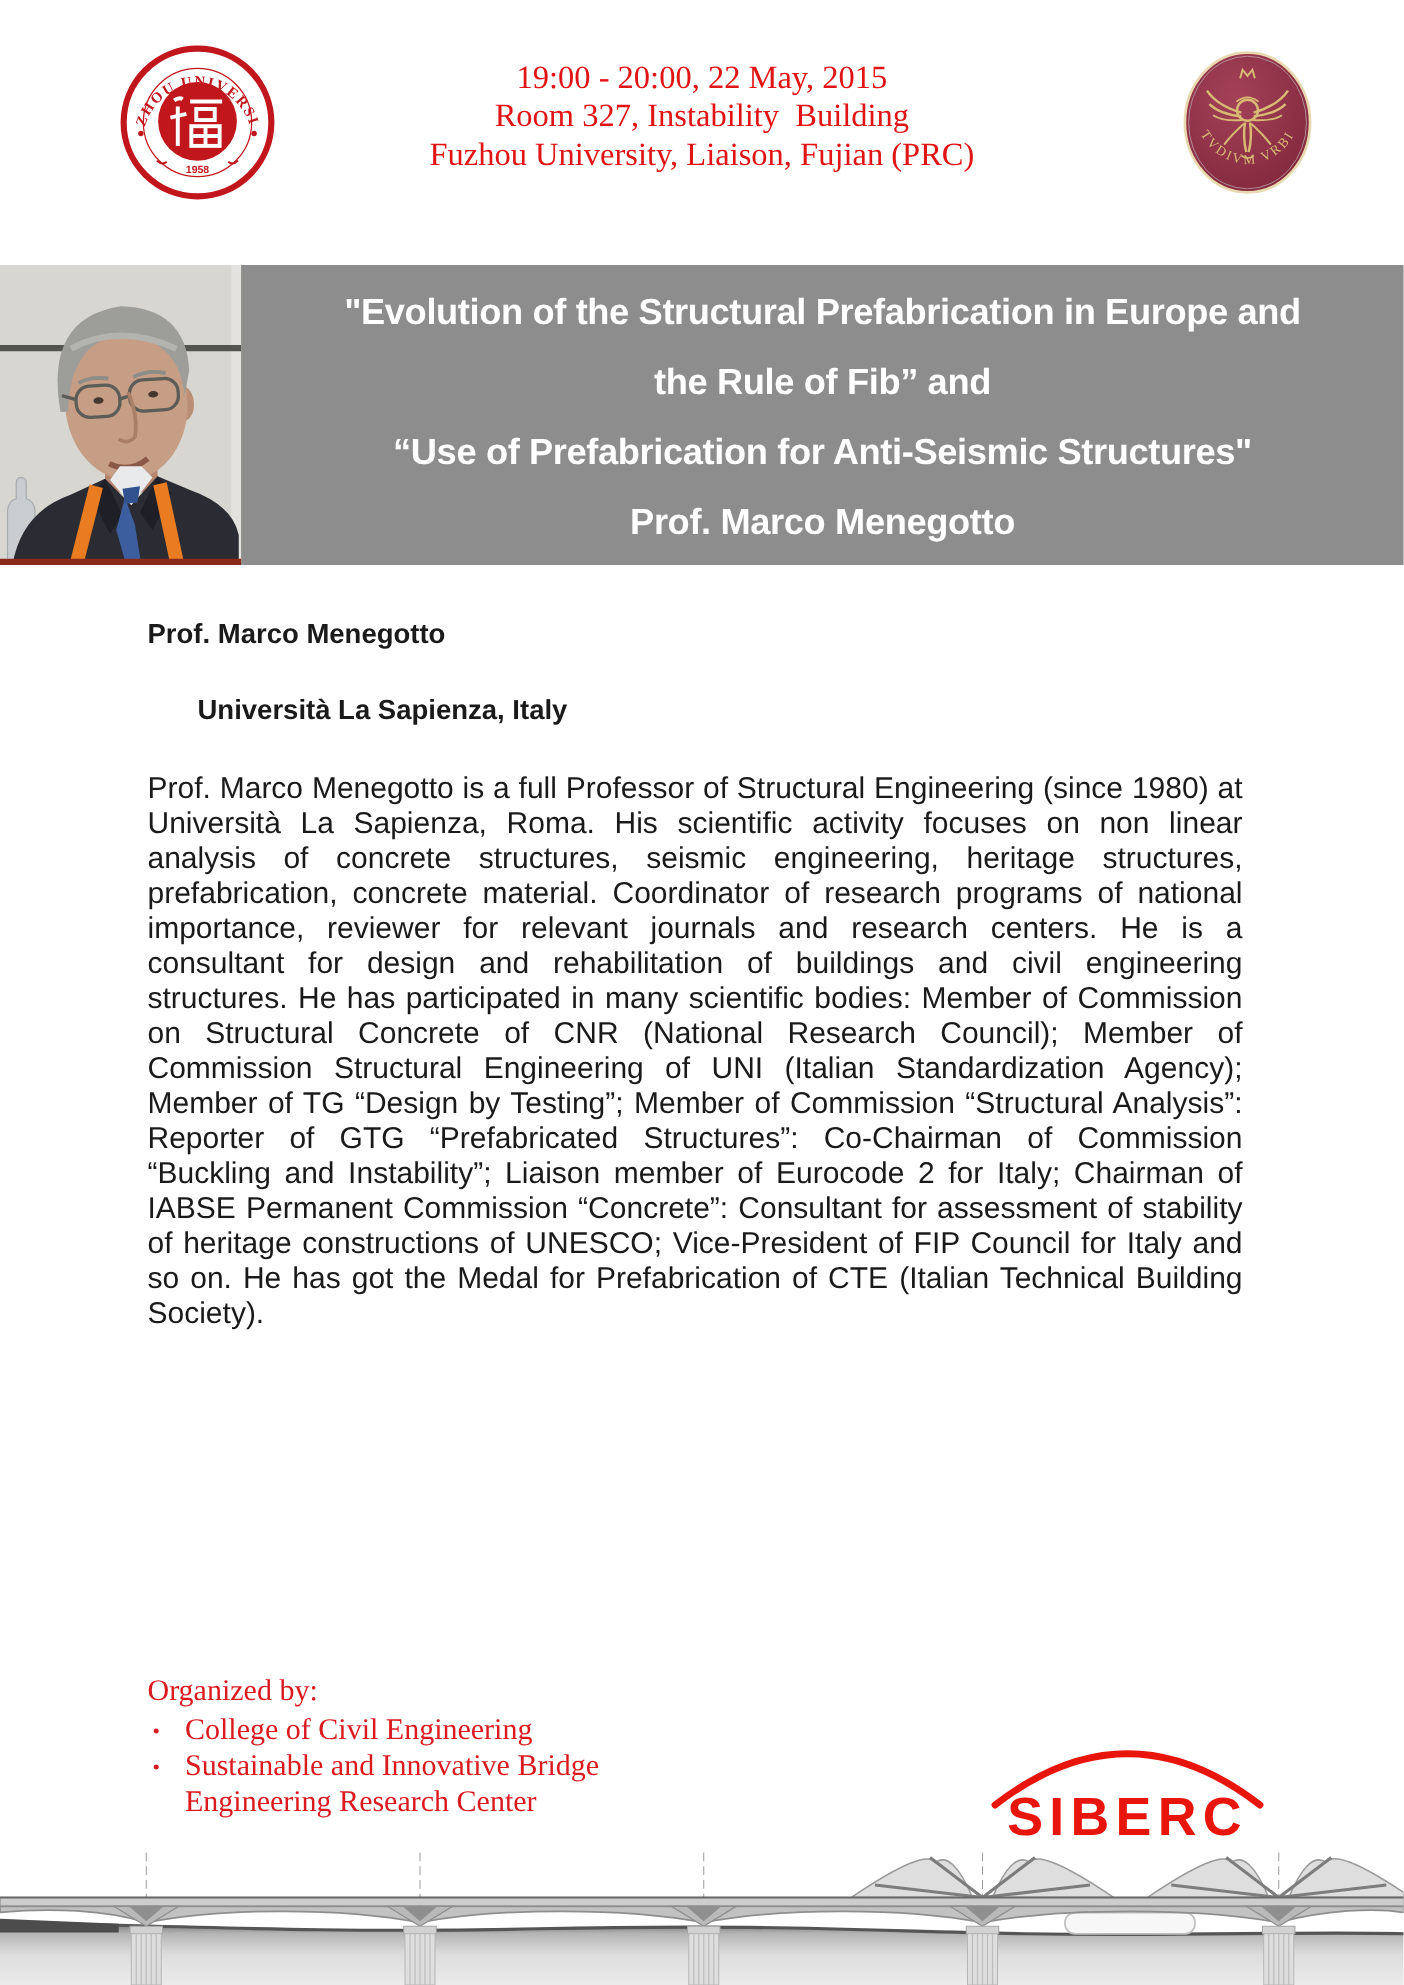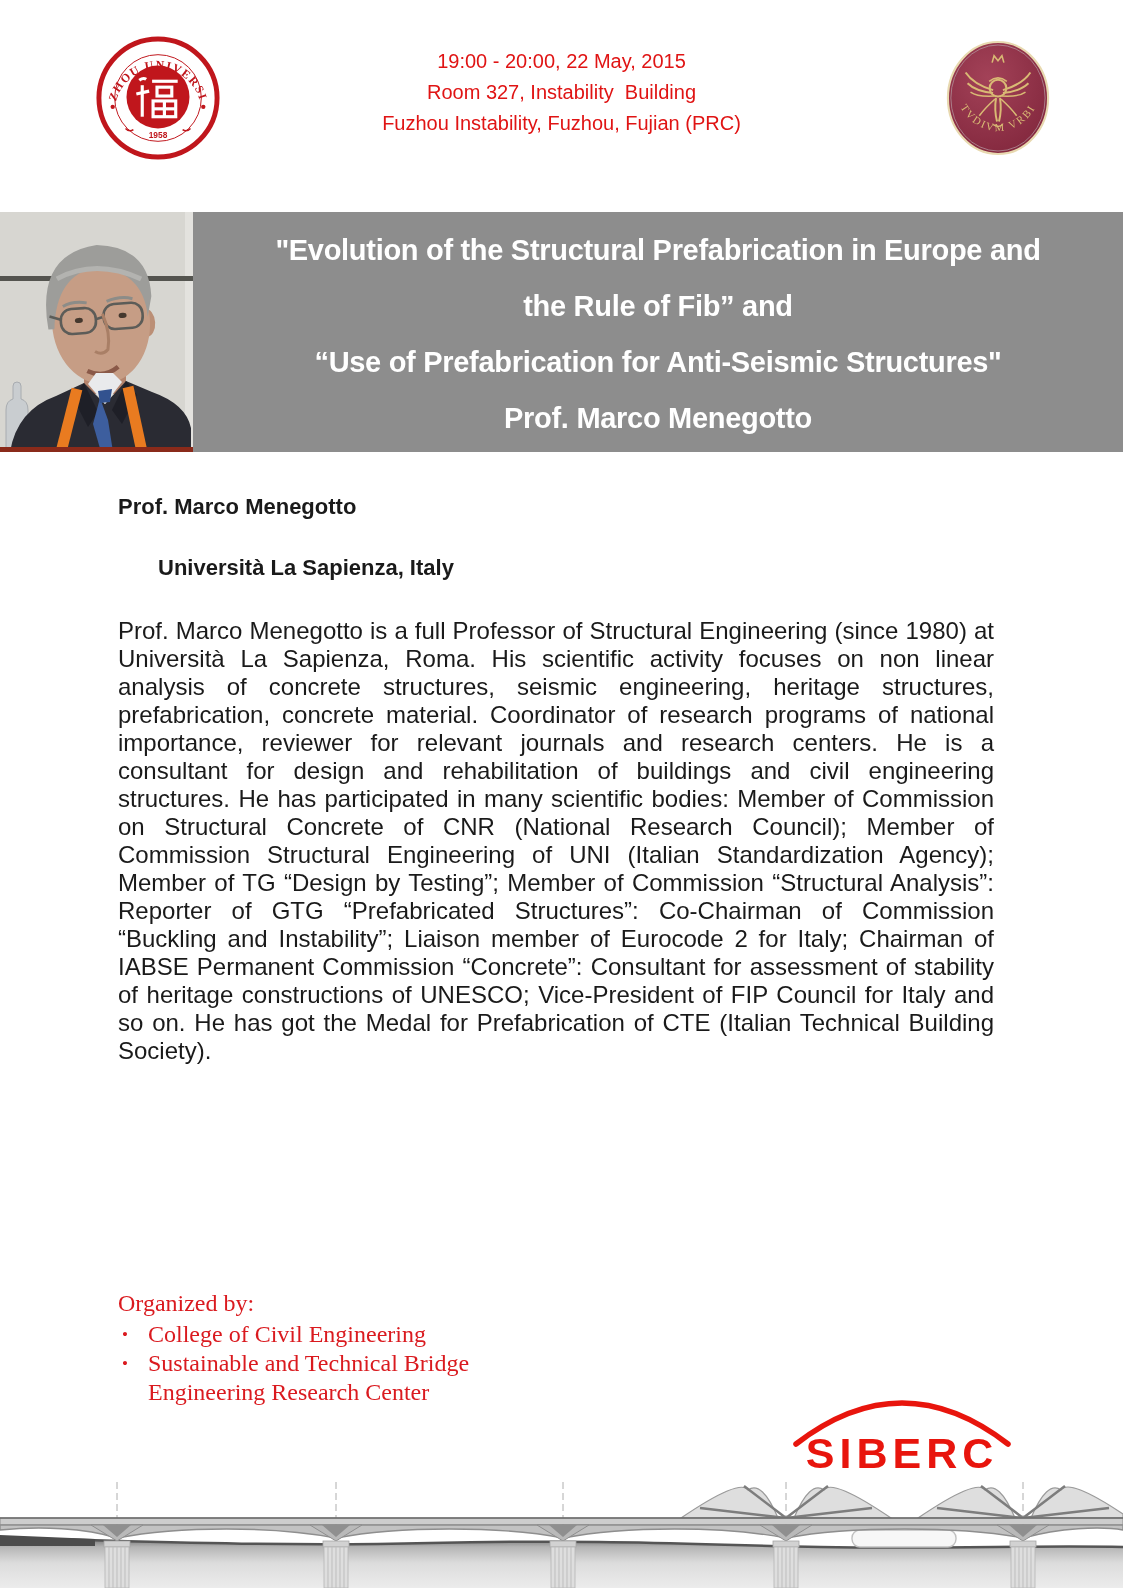--- a/index.html
+++ b/index.html
@@ -5,41 +5,41 @@
   * { margin:0; padding:0; box-sizing:border-box; }
   html,body { width:1123px; height:1588px; background:#ffffff; overflow:hidden;
               font-family:"Liberation Sans", sans-serif; }
   .page { position:relative; width:1123px; height:1588px; background:#fff; }
 
   
   .header { position:absolute; top:0; left:0; width:1123px; height:212px; }
   .fuzhou-logo { position:absolute; left:94px; top:34px; width:128px; height:128px; }
   .sapienza-logo { position:absolute; left:944px; top:38px; width:108px; height:120px; }
   .schedule { position:absolute; left:0; top:46px; width:1123px; text-align:center;
-              color:#e01414; font-family:Liberation Sans, sans-serif; font-size:20px;
+              color:#e01414; font-family:Liberation Serif, serif; font-size:26px;
               line-height:31px; }
   .schedule div { white-space:pre; }
 
   
   .banner { position:absolute; top:212px; left:0; width:1123px; height:240px;
             background:#8d8d8d; display:flex; }
   .speaker-photo { width:193px; height:240px; flex:0 0 193px; }
   .banner-titles { flex:1; color:#ffffff; font-weight:bold; font-size:29px;
                    letter-spacing:-0.3px; text-align:center; padding-top:10px; }
   .banner-titles div { line-height:56px; }
 
   
   .bio { position:absolute; top:494px; left:118px; width:876px; color:#1a1a1a; }
   .bio-name, .bio-affil { font-weight:bold; font-size:22px; }
   .bio-affil { margin-top:35px;margin-left:40px; }
   .bio-para { margin-top:36px; font-size:24px; line-height:28px;
               text-align:justify; }
 
   
-  .org-block { position:absolute; top:1288px; left:118px; width:420px;
+  .org-block { position:absolute; top:1338px; left:118px; width:420px;
                color:#da1a1f; font-family:"Liberation Serif", serif; }
   .org-title { font-size:24px; line-height:30px; }
   .org-list { list-style:none; margin-top:2px; }
   .org-list li { display:flex; font-size:24px; line-height:29px; }
   .org-bullet { flex:0 0 30px; font-size:17px; line-height:29px; padding-left:4px; }
   .org-item-text { width:360px; }
 
   
   .siberc { position:absolute; left:786px; top:1380px; width:232px; height:94px; }
 
@@ -75,21 +75,21 @@
         <path d="M60,76 L83,76"></path>
       </g>
       <path d="M32,96 Q36,100 40,97" stroke="#c0161c" stroke-width="1.6" fill="none"></path>
       <path d="M90,97 Q94,100 98,96" stroke="#c0161c" stroke-width="1.6" fill="none"></path>
       <text x="65" y="106" text-anchor="middle" font-size="8.5" font-weight="bold" fill="#c0161c">1958</text>
     </svg>
 
     <div class="schedule">
       <div>19:00 - 20:00, 22 May, 2015</div>
       <div>Room 327, Instability  Building</div>
-      <div>Fuzhou Instability, Fuzhou, Fujian (PRC)</div>
+      <div>Fuzhou University, Liaison, Fujian (PRC)</div>
     </div>
 
     <svg class="sapienza-logo" viewBox="0 0 110 120">
       <defs>
         <radialGradient id="sapg" cx="0.4" cy="0.32" r="0.9">
           <stop offset="0" stop-color="#a34258"></stop>
           <stop offset="1" stop-color="#7c2238"></stop>
         </radialGradient>
       </defs>
       <ellipse cx="55" cy="60" rx="51" ry="57" fill="url(#sapg)" stroke="#e8d9b0" stroke-width="2.2"></ellipse>
@@ -174,21 +174,21 @@
 
   <div class="org-block">
     <div class="org-title">Organized by:</div>
     <ul class="org-list">
       <li>
         <span class="org-bullet">•</span>
         <span class="org-item-text">College of Civil Engineering</span>
       </li>
       <li>
         <span class="org-bullet">•</span>
-        <span class="org-item-text">Sustainable and Technical Bridge Engineering Research Center</span>
+        <span class="org-item-text">Sustainable and Innovative Bridge Engineering Research Center</span>
       </li>
     </ul>
   </div>
 
   <svg class="siberc" viewBox="0 0 232 94">
     <path d="M10,64 Q116,-18 222,64" stroke="#e8150d" stroke-width="5.5" fill="none" stroke-linecap="round"></path>
     <text x="116" y="88" text-anchor="middle" font-size="43" font-weight="bold" fill="#e8150d" letter-spacing="5" font-family="Liberation Sans, sans-serif">SIBERC</text>
   </svg>
 
   <svg class="bridge" viewBox="0 0 1123 108" preserveAspectRatio="none">

